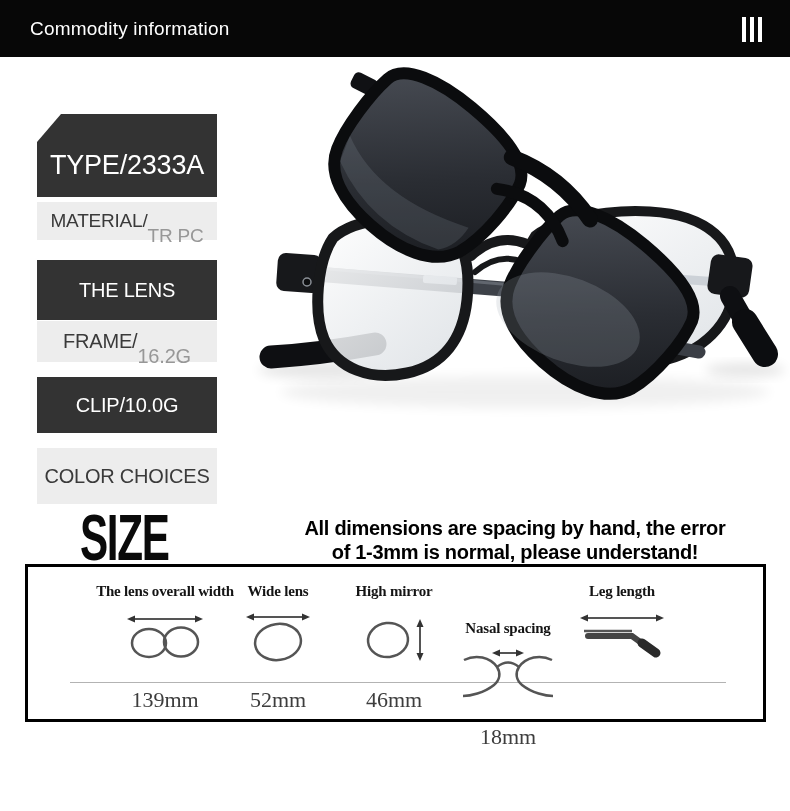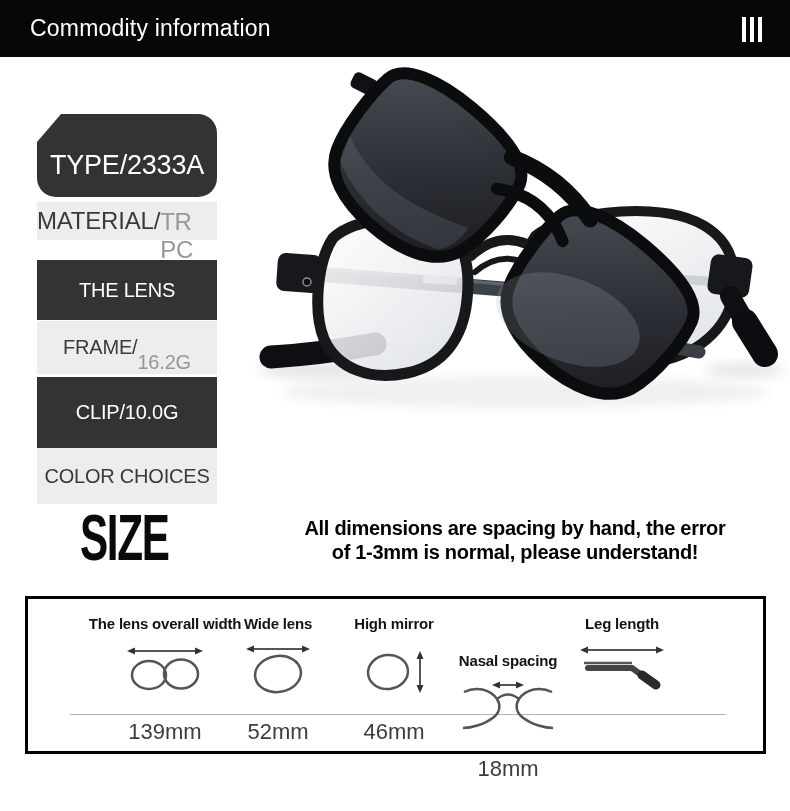--- a/index.html
+++ b/index.html
@@ -1,46 +1,46 @@
 <!DOCTYPE html>
 <html><head>
 <meta charset="utf-8">
 <style>
   html,body{margin:0;padding:0;background:#fff;}
   .page{position:relative;width:790px;height:811px;background:#fff;overflow:hidden;
         font-family:"Liberation Sans","DejaVu Sans",sans-serif;}
   
   .hdr{position:absolute;left:0;top:0;width:790px;height:57px;background:#070707;}
   .hdr-title{position:absolute;left:30px;top:0;height:57px;line-height:57px;
-             color:#fff;font-size:23px;letter-spacing:.2px;font-weight:400;}
+             color:#fff;font-size:19px;letter-spacing:.2px;font-weight:400;}
   .menu-ic{position:absolute;right:28px;top:17px;display:flex;gap:4px;cursor:pointer;}
   .menu-ic i{display:block;width:4px;height:25px;background:#fff;}
   
   .spec-col{position:absolute;left:37px;top:0;width:180px;}
   .spec{position:absolute;left:0;width:180px;display:flex;align-items:center;
         justify-content:center;letter-spacing:-.2px;}
   .spec.dark{background:#333;color:#fff;}
   .spec.light{background:#ededed;color:#3a3a3a;}
   .spec .s{color:#979797;margin-top:30px;}
   .b1{top:114px;height:83px;font-size:27px;padding-top:20px;box-sizing:border-box;
-      clip-path:polygon(0 28px,24px 0,100% 0,100% 100%,0 100%);border-radius:19px;}
-  .b2{top:202px;height:38px;font-size:24px;}
+      clip-path:polygon(0 28px,24px 0,100% 0,100% 100%,0 100%);}
+  .b2{top:202px;height:38px;font-size:19px;}
   .b3{top:260px;height:60px;font-size:20px;}
-  .b4{top:321px;height:53px;font-size:20px;}
-  .b5{top:377px;height:71px;font-size:20px;}
+  .b4{top:321px;height:41px;font-size:20px;}
+  .b5{top:377px;height:56px;font-size:20px;}
   .b6{top:448px;height:56px;font-size:20px;}
   
   .size-h{position:absolute;left:80px;top:506px;font-size:64px;font-weight:800;
           line-height:1;letter-spacing:-2px;transform:scaleX(.66);transform-origin:left top;color:#0a0a0a;}
   .size-note{position:absolute;left:275px;top:517px;width:480px;text-align:center;
              font-size:20px;font-weight:700;line-height:23.5px;letter-spacing:-.3px;color:#000;}
   .size-note div{white-space:nowrap;}
   
-  .mbox{position:absolute;left:25px;top:596px;width:741px;height:158px;
-        border:3px solid #000;box-sizing:border-box;background:#fff;}
+  .mbox{position:absolute;left:25px;top:564px;width:741px;height:158px;
+        border:3px solid #000;box-sizing:border-box;background:#fff;font-family:Liberation Serif, serif;}
   .mline{position:absolute;left:42px;top:115px;width:656px;height:1px;background:#b3b3b3;}
   .mcol{position:absolute;top:0;height:152px;width:190px;text-align:center;}
   .mc1{left:42px;} .mc2{left:155px;} .mc3{left:271px;} .mc4{left:385px;margin-top:37px;} .mc5{left:499px;}
   .mlabel{position:absolute;top:16px;left:0;right:0;font-size:15px;font-weight:600;
           letter-spacing:-.2px;color:#141414;}
   .micon{position:absolute;top:42px;left:50%;transform:translateX(-50%);}
   .mval{position:absolute;top:120px;left:0;right:0;font-size:22px;color:#3d3d3d;}
   
   .product{position:absolute;left:225px;top:60px;}
 </style>

